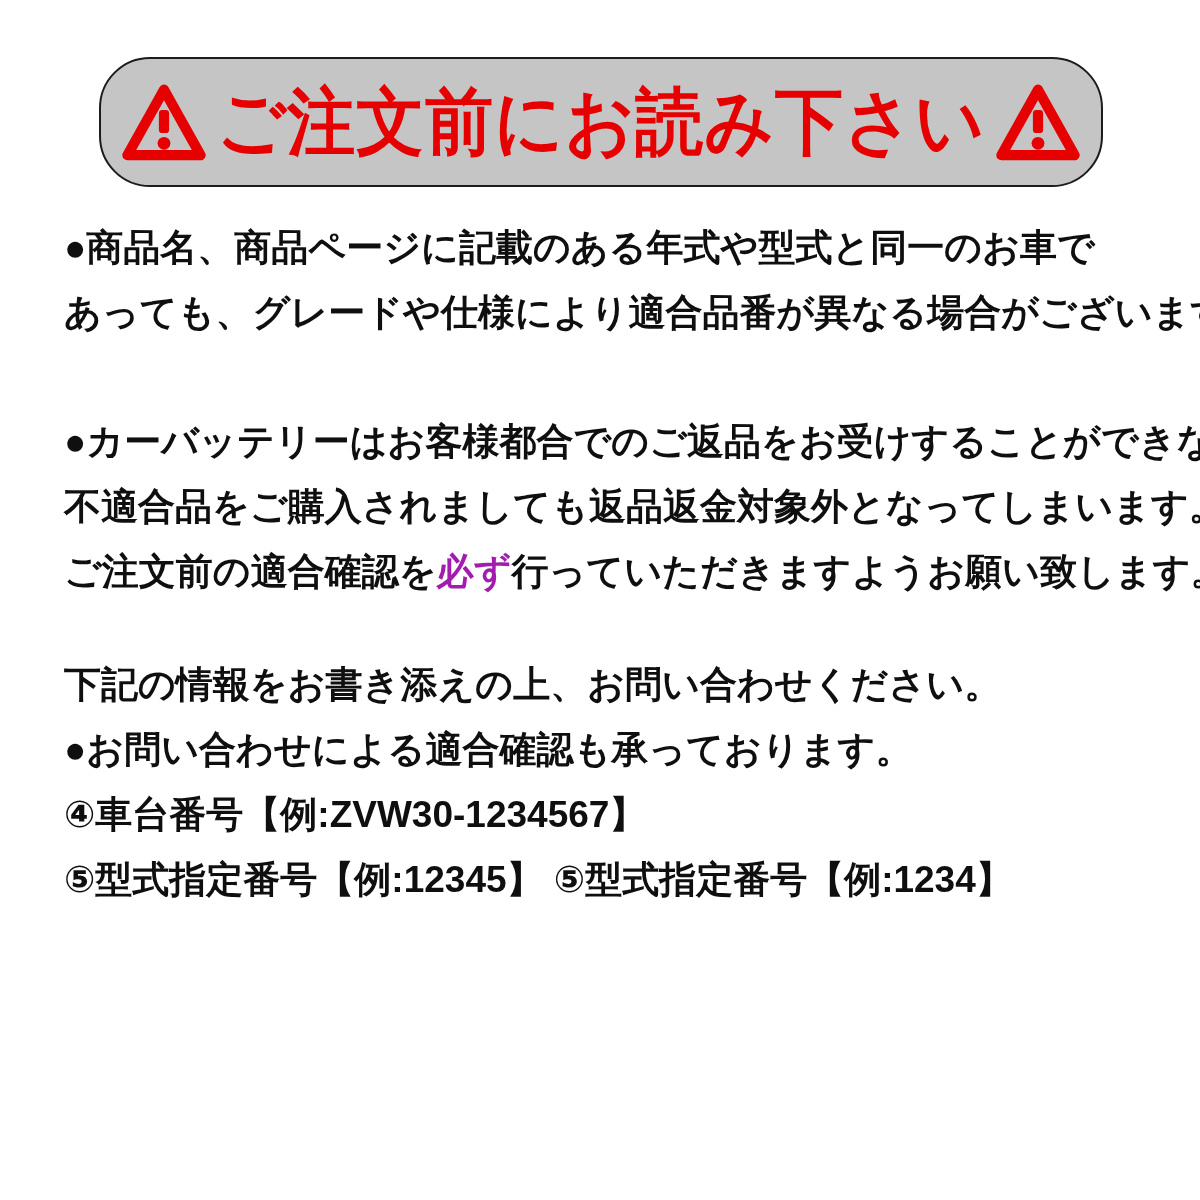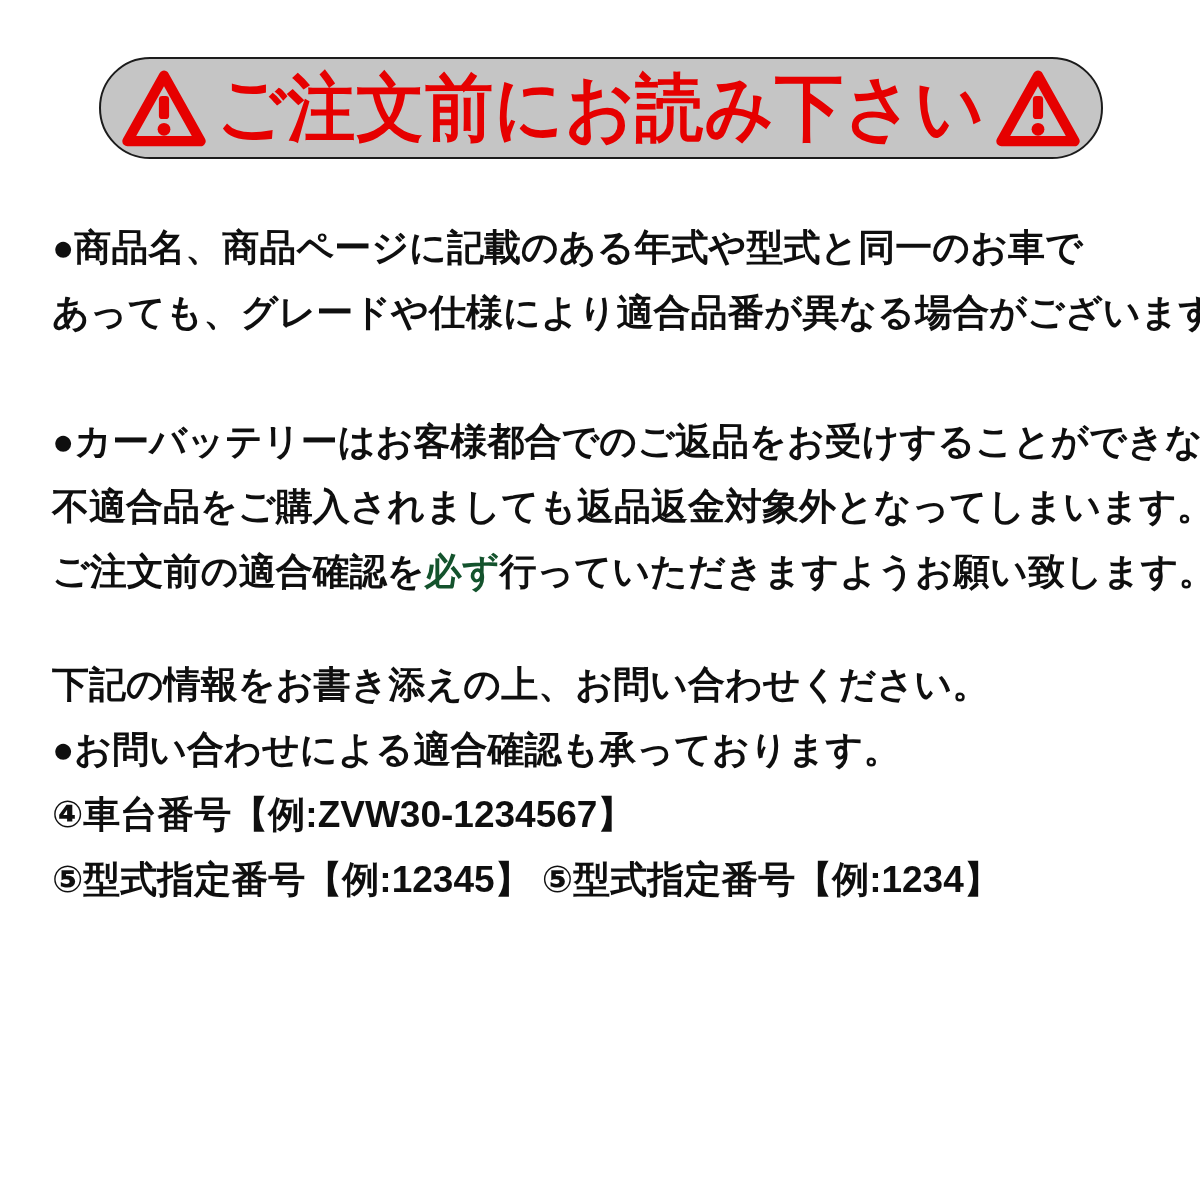--- a/index.html
+++ b/index.html
@@ -14,40 +14,40 @@
     background:#ffffff;
     overflow:hidden;
     font-family:"Liberation Sans","DejaVu Sans",sans-serif;
     font-weight:bold;
     color:var(--ink);
   }
   .banner{
     box-sizing:border-box;
     position:absolute;
     left:99px;top:57px;
-    width:1004px;height:102px;
+    width:1004px;height:130px;
     background:var(--banner-bg);
     border:2px solid var(--banner-border);
     border-radius:51px;
     display:flex;align-items:center;justify-content:space-between;
     padding:0 20px;
   }
   .banner-title{
     color:var(--red);
     font-size:68px;
     letter-spacing:1px;
     white-space:nowrap;
     transform:scaleY(1.08);
     transform-origin:center;
   }
   .warn-icon{display:block;}
   .warn-icon svg{width:86px;height:80px;display:block;}
   .notice-body{
     position:absolute;
-    left:52px;top:215px;
+    left:64px;top:215px;
     width:1090px;
   }
   .paragraph{margin:0;}
   .paragraph + .paragraph{margin-top:64px;}
   .paragraph:nth-child(3){margin-top:48px;}
   .line{
     font-size:37px;
     line-height:65px;
     white-space:nowrap;
     letter-spacing:0;
@@ -76,21 +76,21 @@
 </div>
 
 <div class="notice-body">
     <div class="paragraph">
       <div class="line"><span>●商品名、商品ページに記載のある年式や型式と同一のお車で</span></div>
       <div class="line"><span>あっても、グレードや仕様により適合品番が異なる場合がございます。</span></div>
     </div>
     <div class="paragraph">
       <div class="line"><span>●カーバッテリーはお客様都合でのご返品をお受けすることができない</span></div>
       <div class="line"><span>不適合品をご購入されましても返品返金対象外となってしまいます。</span></div>
-      <div class="line"><span>ご注文前の適合確認を</span><span style="color: #14532d;">必ず</span><span>行っていただきますようお願い致します。</span></div>
+      <div class="line"><span>ご注文前の適合確認を</span><span style="color: #a21caf;">必ず</span><span>行っていただきますようお願い致します。</span></div>
     </div>
     <div class="paragraph">
       <div class="line"><span>下記の情報をお書き添えの上、お問い合わせください。</span></div>
       <div class="line"><span>●お問い合わせによる適合確認も承っております。</span></div>
       <div class="line"><span>④車台番号【例:ZVW30-1234567】</span></div>
       <div class="line"><span>⑤型式指定番号【例:12345】 ⑤型式指定番号【例:1234】</span></div>
     </div>
   </div>
 
 </body></html>

